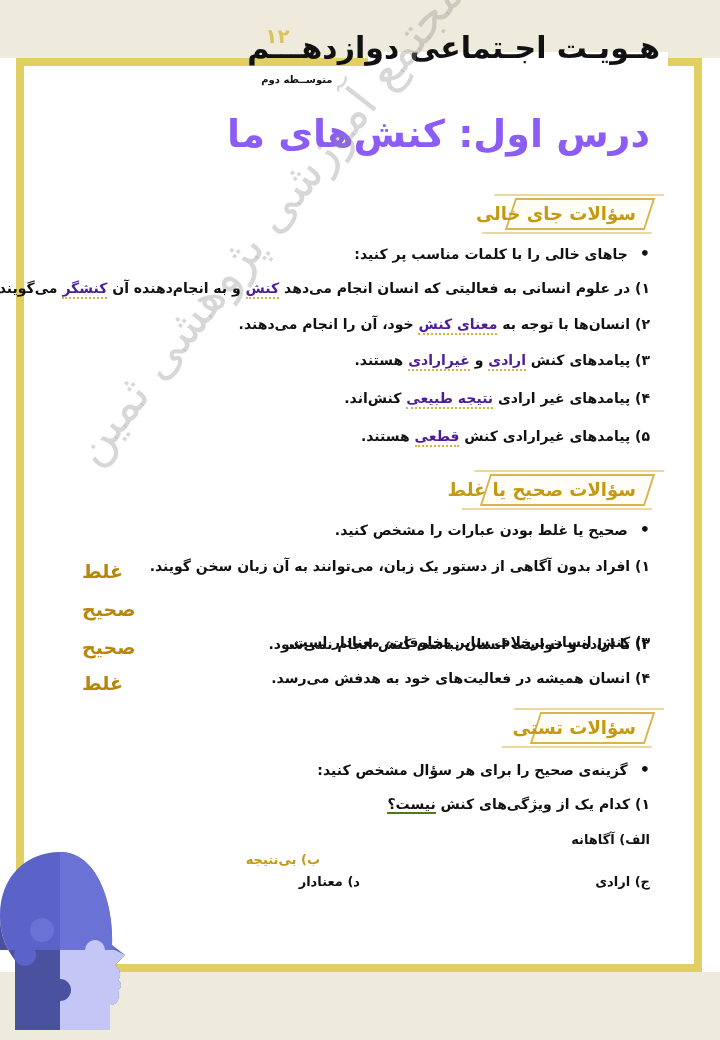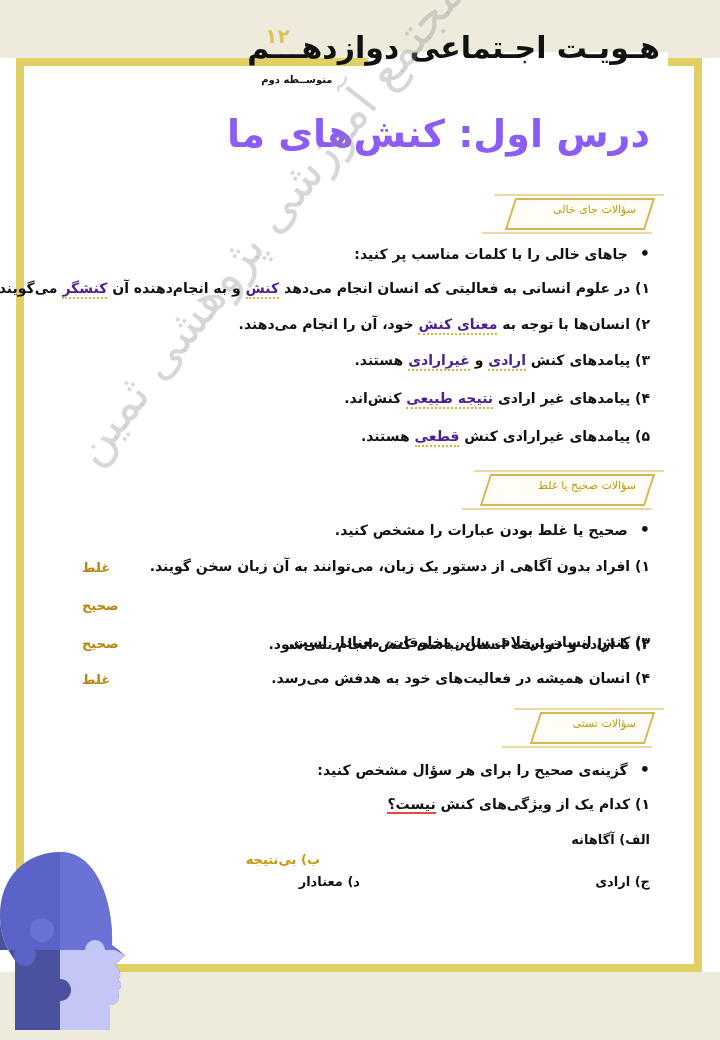--- a/index.html
+++ b/index.html
@@ -20,29 +20,29 @@
   .header-sub { position: absolute; left: 14px; top: 44px; font-size: 10px; color: #111; white-space: nowrap; font-weight: bold; }
 
   .lesson-title { position: absolute; right: 70px; top: 112px; direction: rtl;
                   font-size: 38px; font-weight: bold; color: #8b5cf6; white-space: nowrap; }
 
   .section-tag { position: absolute; right: 58px; width: 170px; height: 40px; direction: rtl; }
   .section-tag .tag-box { position: absolute; right: 12px; top: 4px; height: 32px; padding: 0 18px;
         border: 2px solid #d8b54e; background: #fffdf6; transform: skewX(-18deg); }
   .section-tag .tag-box2 { position: absolute; right: 4px; top: 0px; height: 40px; width: 100%;
         border-top: 2px solid #e2c873; border-bottom: 2px solid #e2c873; transform: skewX(-18deg); opacity: .7; }
-  .section-tag .tag-label { position: absolute; right: 26px; top: 9px; font-size: 11px; font-weight: normal; color: #c49a12; white-space: nowrap; }
+  .section-tag .tag-label { position: absolute; right: 26px; top: 9px; font-size: 18px; font-weight: bold; color: #c49a12; white-space: nowrap; }
 
   .line { position: absolute; right: 70px; direction: rtl; text-align: center; font-size: 14px; font-weight: bold; white-space: nowrap; color: #111; }
   .bullet::before { content: "•"; margin-left: 12px; font-size: 16px; }
   .ans { color: #4c1d95; border-bottom: 2px dotted #d8b43a; padding-bottom: 1px; }
-  .tf { position: absolute; left: 82px; direction: rtl; font-size: 13px; font-weight: bold; color: #b8860b; }
+  .tf { position: absolute; left: 82px; direction: rtl; font-size: 19px; font-weight: bold; color: #b8860b; }
   .opt { position: absolute; direction: rtl; font-size: 13px; font-weight: bold; white-space: nowrap; }
   .opt.correct { color: #c49a12; margin-top: 20px; }
-  .underline { border-bottom: 2px solid #ef4444; }
+  .underline { border-bottom: 2px solid #4d7c0f; }
 
   .watermark { position: absolute; left: 60px; top: 440px; transform: rotate(-52deg); transform-origin: left top;
                font-size: 48px; color: rgba(140,140,140,0.35); white-space: nowrap; direction: rtl; pointer-events: none; }
 
   .head-illus { position: absolute; left: 0; top: 850px; width: 130px; height: 180px; }
 </style>
 </head>
 <body>
 
 <div class="band-top"></div>

